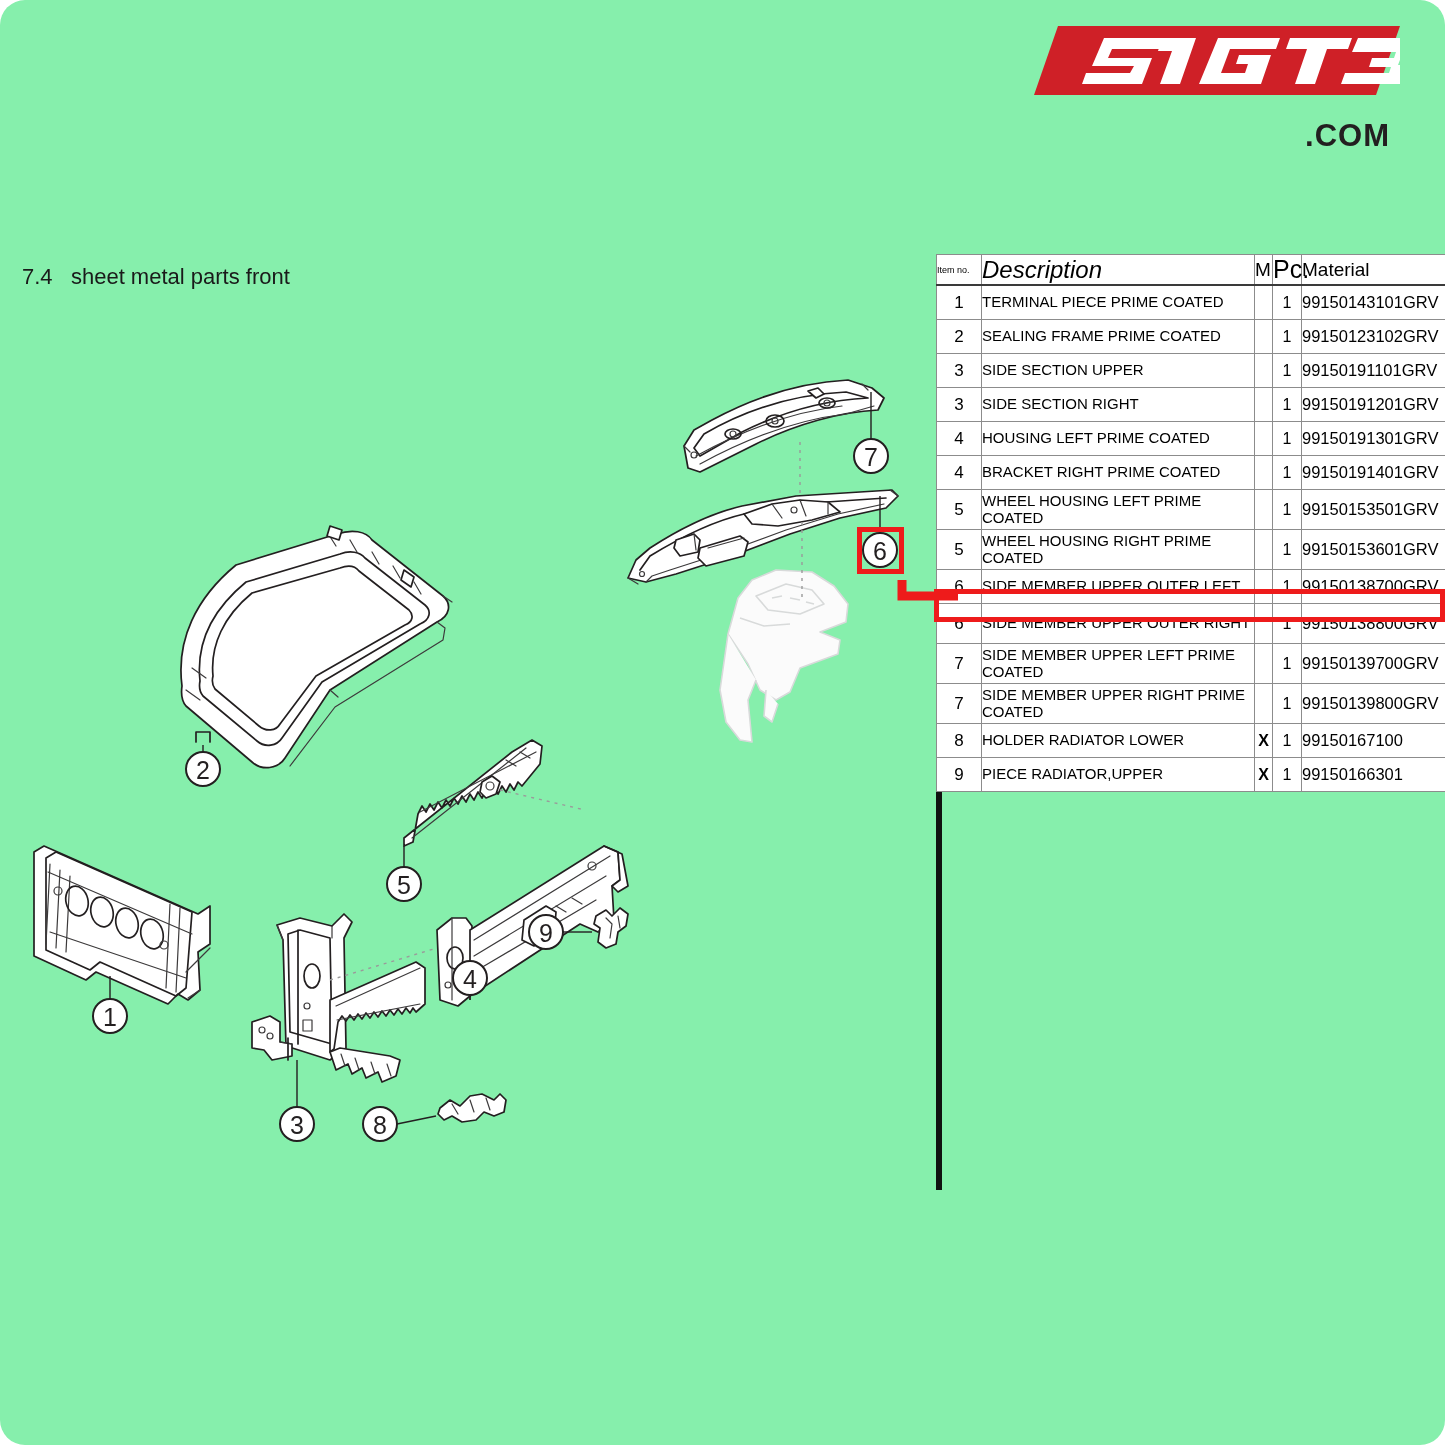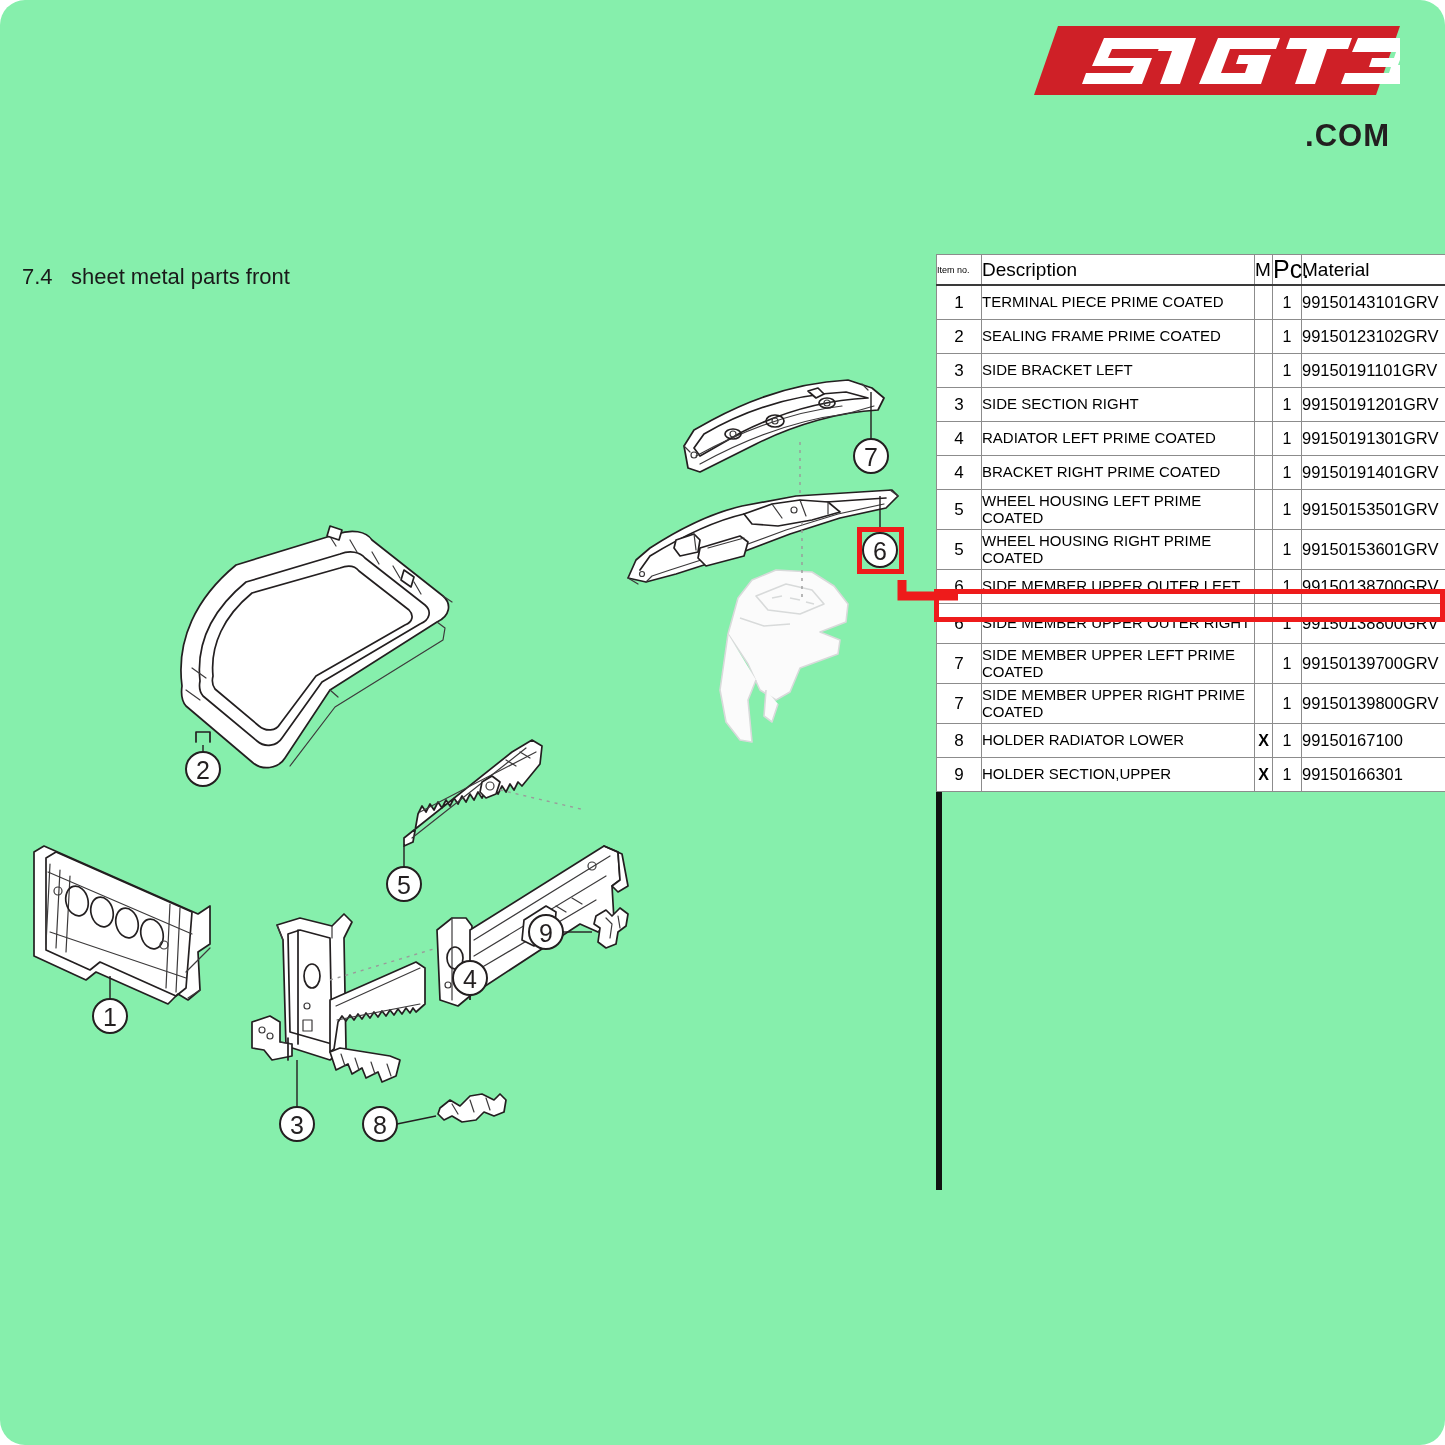--- a/index.html
+++ b/index.html
@@ -88,21 +88,21 @@
     text-align: left;
     border-bottom: 2px solid #3a3a3a;
   }
   .c-item   { width: 44px;  text-align: center; margin-top: 31px; }
   .c-desc   { width: 272px; }
   .c-m      { width: 17px;  text-align: center; }
   .c-pc     { width: 28px;  text-align: center; }
   .c-mat    { width: 146px; }
 
   th.c-item  { font-size: 9px; text-align: center; padding: 2px 0 1px 0; font-weight: bold; }
-  th.c-desc  { font-size: 19px; padding: 1px 0 2px 6px; }
+  th.c-desc  { font-size: 24px; padding: 1px 0 2px 6px; font-style: italic; }
   th.c-m     { font-size: 19px; padding: 1px 0 2px 2px; text-align: left; }
   th.c-pc    { font-size: 25px; padding: 1px 0 2px 2px; text-align: left; }
   th.c-mat   { font-size: 19px; padding: 1px 0 2px 5px; }
 
   td.c-item  { font-size: 17px; }
   td.c-desc  { font-size: 15px; padding: 3px 2px 3px 6px; line-height: 1.08; }
   td.c-m     { font-size: 16px; font-weight: bold; }
   td.c-pc    { font-size: 16px; text-align: center; }
   td.c-mat   { font-size: 16.5px; padding-left: 6px; }
 
@@ -421,35 +421,35 @@
           </tr>
           <tr class="row-1line">
             <td class="c-item">2</td>
             <td class="c-desc">SEALING FRAME PRIME COATED</td>
             <td class="c-m"></td>
             <td class="c-pc">1</td>
             <td class="c-mat">99150123102GRV</td>
           </tr>
           <tr class="row-1line">
             <td class="c-item">3</td>
-            <td class="c-desc">SIDE BRACKET LEFT</td>
+            <td class="c-desc">SIDE SECTION UPPER</td>
             <td class="c-m"></td>
             <td class="c-pc">1</td>
             <td class="c-mat">99150191101GRV</td>
           </tr>
           <tr class="row-1line">
             <td class="c-item">3</td>
             <td class="c-desc">SIDE SECTION RIGHT</td>
             <td class="c-m"></td>
             <td class="c-pc">1</td>
             <td class="c-mat">99150191201GRV</td>
           </tr>
           <tr class="row-1line">
             <td class="c-item">4</td>
-            <td class="c-desc">RADIATOR LEFT PRIME COATED</td>
+            <td class="c-desc">HOUSING LEFT PRIME COATED</td>
             <td class="c-m"></td>
             <td class="c-pc">1</td>
             <td class="c-mat">99150191301GRV</td>
           </tr>
           <tr class="row-1line">
             <td class="c-item">4</td>
             <td class="c-desc">BRACKET RIGHT PRIME COATED</td>
             <td class="c-m"></td>
             <td class="c-pc">1</td>
             <td class="c-mat">99150191401GRV</td>
@@ -498,21 +498,21 @@
           </tr>
           <tr class="row-1line">
             <td class="c-item">8</td>
             <td class="c-desc">HOLDER RADIATOR LOWER</td>
             <td class="c-m">X</td>
             <td class="c-pc">1</td>
             <td class="c-mat">99150167100</td>
           </tr>
           <tr class="row-1line">
             <td class="c-item">9</td>
-            <td class="c-desc">HOLDER SECTION,UPPER</td>
+            <td class="c-desc">PIECE RADIATOR,UPPER</td>
             <td class="c-m">X</td>
             <td class="c-pc">1</td>
             <td class="c-mat">99150166301</td>
           </tr>
         </tbody>
     </table>
   </div>
 
   <div id="hl-balloon"></div>
   <svg id="hl-connector" viewBox="0 0 600 120">

